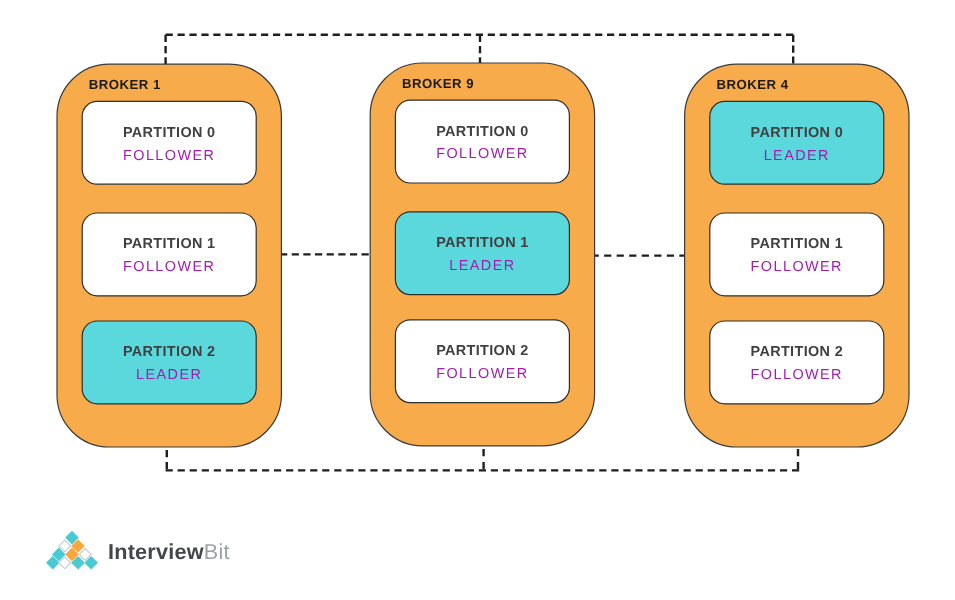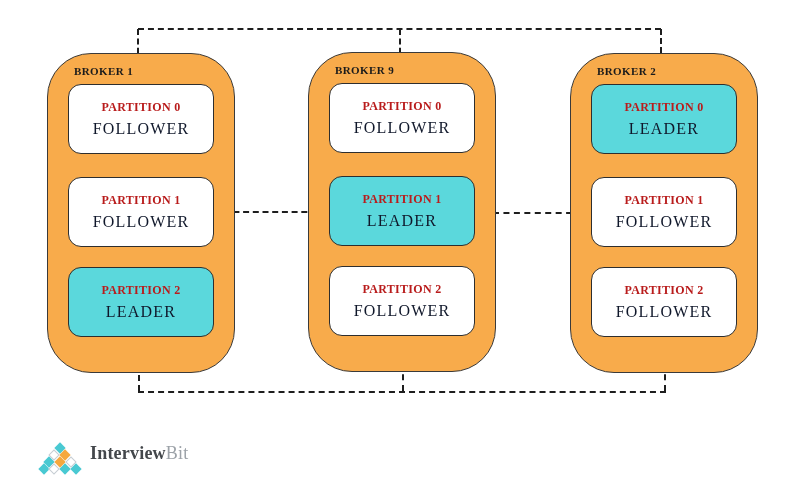--- a/index.html
+++ b/index.html
@@ -1,48 +1,48 @@
 <!DOCTYPE html>
 <html><head>
 <meta charset="utf-8">
 <style>
   html,body{margin:0;padding:0;background:#ffffff;}
   .canvas{
     position:relative;width:796px;height:500px;background:#ffffff;
-    font-family:Liberation Serif, serif;overflow:hidden;
+    font-family:Liberation Sans, sans-serif;overflow:hidden;
   }
   
   .broker{
     position:absolute;width:188px;height:320px;box-sizing:border-box;
     background:#F8AB4B;border:1.5px solid #3a3a3a;border-radius:44px;
   }
   .broker-label{
     position:absolute;left:26px;top:11px;
     font-size:11px;font-weight:bold;letter-spacing:.4px;color:#1b1b1b;
   }
   
   .pbox{
     position:absolute;left:20px;width:146px;height:70px;box-sizing:border-box;
     background:#ffffff;border:1.5px solid #2e2e2e;border-radius:13px;
     display:flex;flex-direction:column;align-items:center;justify-content:center;gap:5px;
   }
   .pbox.leader{background:#5BD8DC;}
   .p0{top:30px}.p1{top:123px}.p2{top:213px}
-  .pname{font-size:12px;font-weight:bold;color:#b91c1c;letter-spacing:.3px;}
-  .prole{font-size:16px;color:#0f172a;letter-spacing:1.2px;}
+  .pname{font-size:12px;font-weight:bold;color:#404040;letter-spacing:.3px;}
+  .prole{font-size:12px;color:#a21caf;letter-spacing:1.2px;}
   
   .dash-h{position:absolute;height:0;border-top:2px dashed #1e1e1e;}
   .dash-v{position:absolute;width:0;border-left:2px dashed #1e1e1e;}
   .tri{position:absolute;width:0;height:0;}
   .tri-down{border-left:6px solid transparent;border-right:6px solid transparent;border-top:12px solid #111;}
   .tri-up{border-left:6px solid transparent;border-right:6px solid transparent;border-bottom:12px solid #111;}
   .tri-right{border-top:6px solid transparent;border-bottom:6px solid transparent;border-left:13px solid #111;}
   .tri-left{border-top:6px solid transparent;border-bottom:6px solid transparent;border-right:13px solid #111;}
   
-  .logo{position:absolute;left:40px;top:443px;display:flex;gap:9px;}
+  .logo{position:absolute;left:40px;top:443px;display:flex;align-items:center;gap:9px;}
   .logomark{position:relative;width:41px;height:34px;}
   .d{position:absolute;width:8px;height:8px;transform:rotate(45deg);box-sizing:border-box;}
   .dc{background:#49C9D2;}
   .do{background:#F6A83E;}
   .dw{background:#ffffff;border:1px solid #C6CDD3;}
   .brand{font-size:18px;letter-spacing:.2px;white-space:nowrap;}
   .brand-bold{color:#43474B;font-weight:bold;}
   .brand-light{color:#9CA2A8;font-weight:normal;}
 </style>
 </head>
@@ -93,21 +93,21 @@
       <div class="pname">PARTITION 1</div>
       <div class="prole role">LEADER</div>
     </div>
     <div class="pbox p2">
       <div class="pname">PARTITION 2</div>
       <div class="prole role">FOLLOWER</div>
     </div>
   </div>
 
   <div class="broker" style="left:570px;top:53px;">
-    <div class="broker-label">BROKER 2</div>
+    <div class="broker-label">BROKER 4</div>
     <div class="pbox p0 leader">
       <div class="pname">PARTITION 0</div>
       <div class="prole role">LEADER</div>
     </div>
     <div class="pbox p1">
       <div class="pname">PARTITION 1</div>
       <div class="prole role">FOLLOWER</div>
     </div>
     <div class="pbox p2">
       <div class="pname">PARTITION 2</div>

